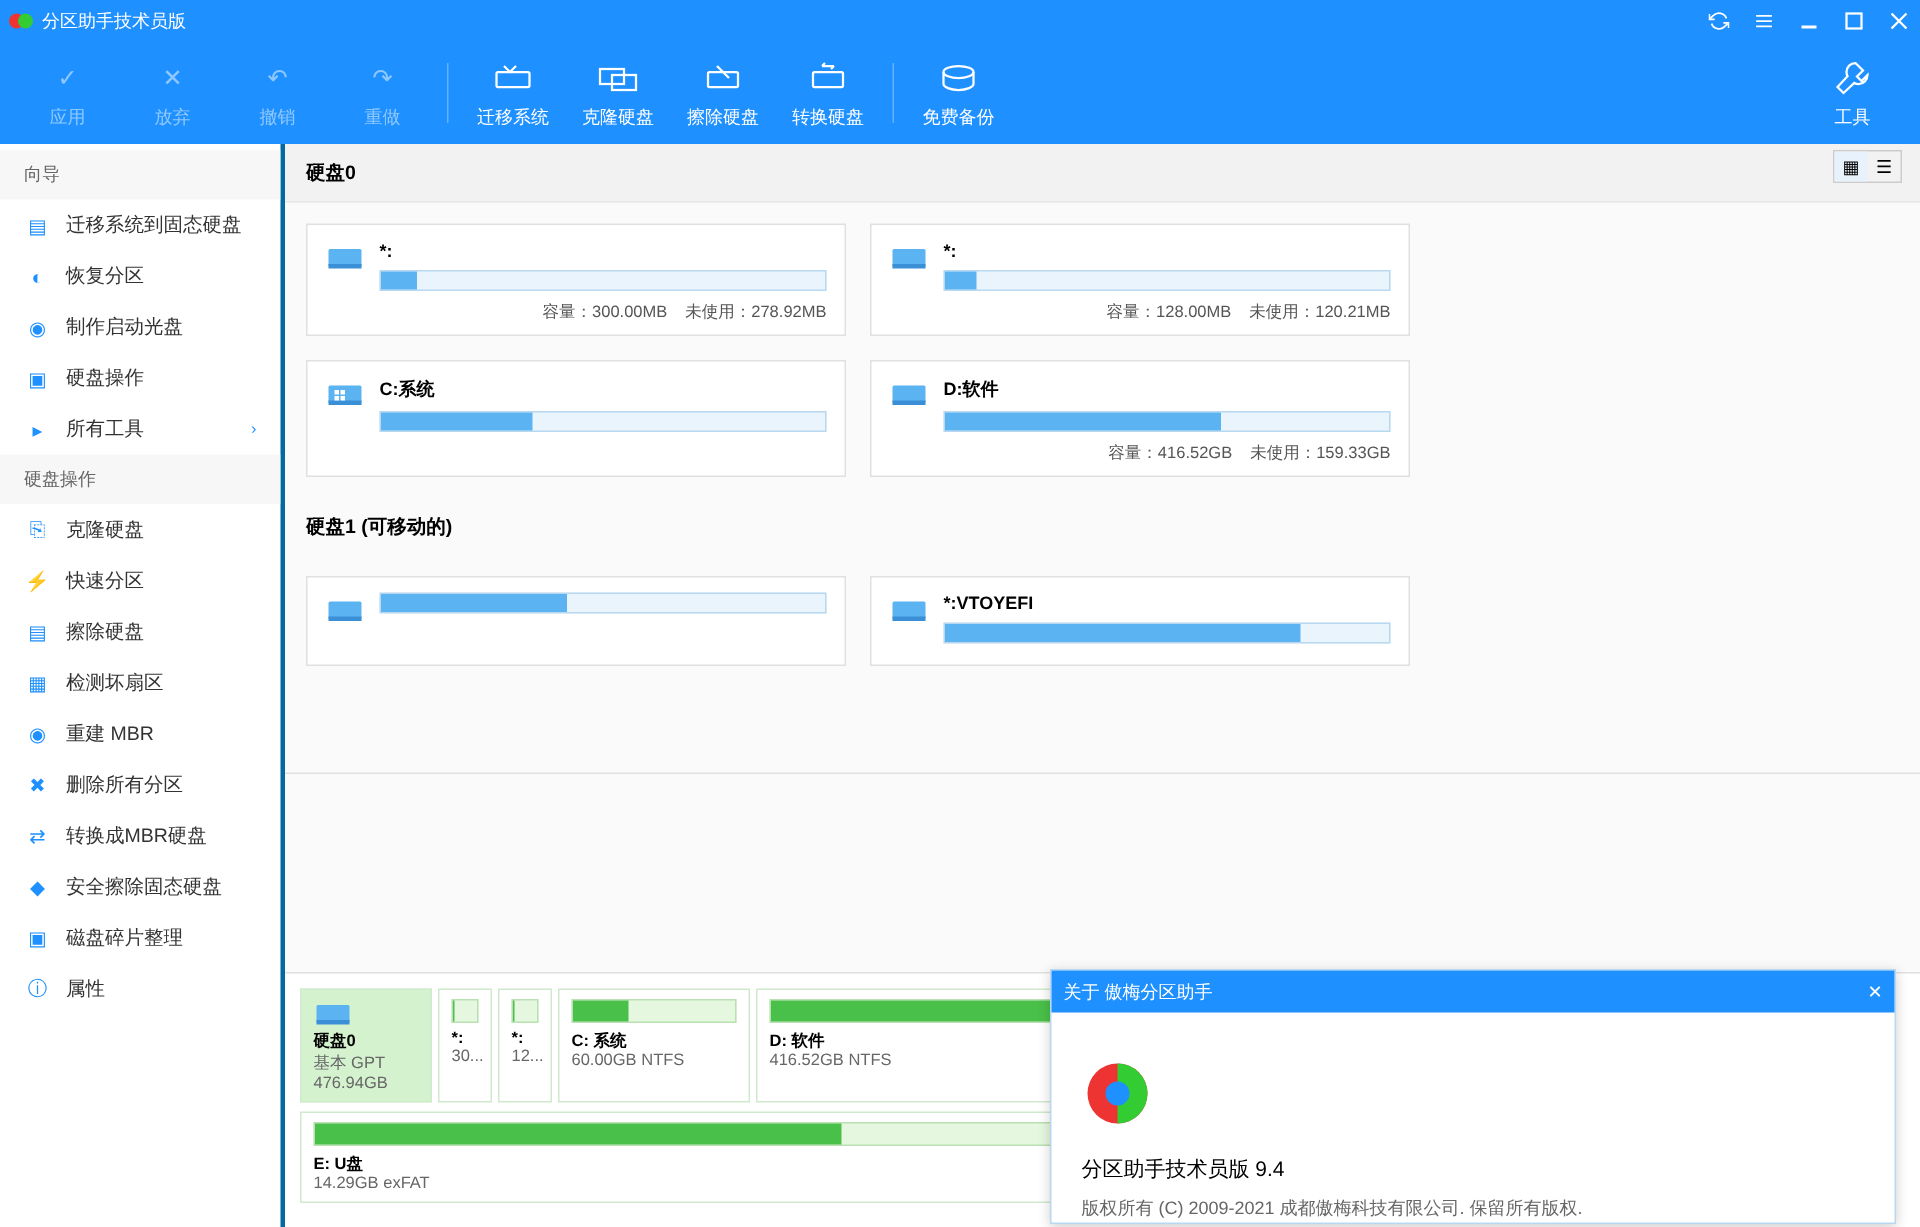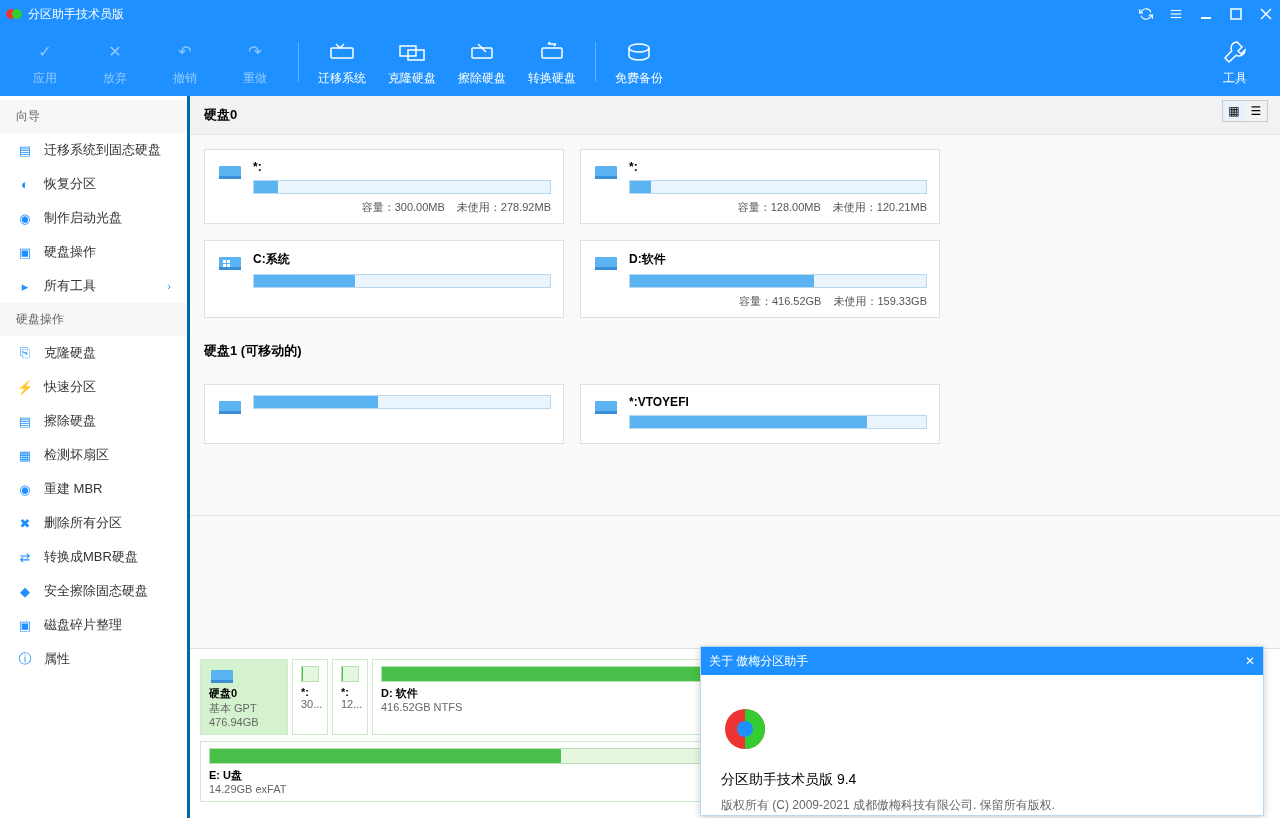--- a/index.html
+++ b/index.html
@@ -394,20 +394,27 @@
             <div class="sname">*:</div>
             <div class="ssub">30...</div>
           </div>
           <div class="sbox" style="width: 36px;">
             <div class="sbar">
               <div class="sf" style="width:7%"></div>
             </div>
             <div class="sname">*:</div>
             <div class="ssub">12...</div>
           </div>
+          <div class="sbox" style="width: 128px;">
+            <div class="sbar">
+              <div class="sf" style="width:34%"></div>
+            </div>
+            <div class="sname">C: 系统</div>
+            <div class="ssub">60.00GB NTFS</div>
+          </div>
           <div class="sbox" style="width: 654px;">
             <div class="sbar">
               <div class="sf" style="width:62%"></div>
             </div>
             <div class="sname">D: 软件</div>
             <div class="ssub">416.52GB NTFS</div>
           </div>
         </div>
       <div class="strip" id="strip1">
           <div class="sbox" style="width: 856px;">

